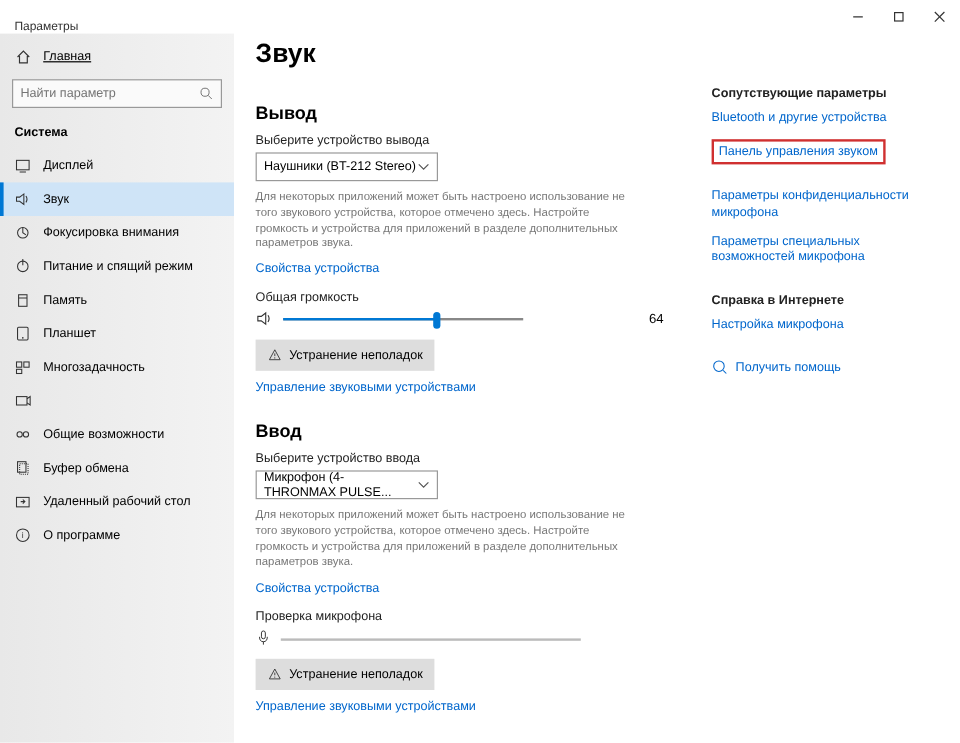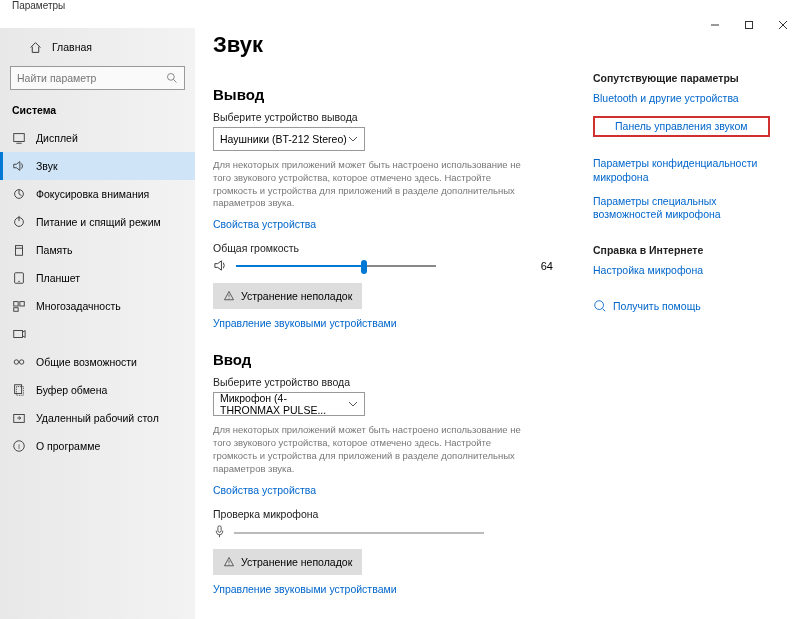--- a/index.html
+++ b/index.html
@@ -1,23 +1,23 @@
 <!DOCTYPE html>
 <html><head>
 <meta charset="utf-8">
 <style>
 * { margin:0; padding:0; box-sizing:border-box; font-family:"Segoe UI",Tahoma,sans-serif; }
 body { width:800px; height:619px; background:#fff; overflow:hidden; font-size:11px; color:#000; }
-.titlebar { height:28px; display:flex; align-items:flex-start; padding-left:12px;flex-direction:column; }
+.titlebar { height:28px; display:flex; align-items:flex-end; padding-left:12px; }
 .titlebar .t { font-size:10px; color:#333; }
 .titlebar .ctrls { margin-left:auto; display:flex; }
 .titlebar .ctrls div { width:34px; height:28px; display:flex; align-items:center; justify-content:center; font-size:10px; color:#333; }
 .layout { display:flex; height:591px; }
 .sidebar { width:195px; background:linear-gradient(to right,#e8e8e8,#f3f3f3); padding-top:6px; }
-.home { display:flex; align-items:center; padding:6px 28px; gap:10px; font-size:10.5px; }
+.home { display:flex; align-items:center; padding:6px 12px; gap:10px; font-size:10.5px;text-decoration:underline; }
 .search { margin:6px 10px 10px 10px; height:24px; border:1px solid #999; background:#fafafa; display:flex; align-items:center; padding:0 6px; justify-content:space-between; }
 .search input { border:none; background:transparent; outline:none; font-size:10.5px; flex:1; color:#666; }
 .cat { padding:4px 12px 8px 12px; font-weight:600; font-size:10.5px; }
 .navitem { display:flex; align-items:center; padding:7px 12px; gap:10px; font-size:10.5px; cursor:pointer; position:relative; }
 .navitem.active { background:#cfe4f7; }
 .navitem.active::before { content:""; position:absolute; left:0; top:0; bottom:0; width:3px; background:#0078d4; }
 .navicon { width:14px; height:14px; display:flex; align-items:center; justify-content:center; color:#333; flex-shrink:0; }
 .main { flex:1; display:flex; padding:4px 0 0 18px; overflow:hidden; }
 .content { width:360px; }
 h1 { font-size:22px; font-weight:600; margin-bottom:14px; }
@@ -30,21 +30,21 @@
 .volbar { display:flex; align-items:center; gap:8px; margin-top:4px; }
 .slider-track { position:relative; width:200px; height:2px; background:#888; }
 .slider-fill { position:absolute; left:0; top:0; height:2px; background:#0078d4; }
 .slider-thumb { position:absolute; top:-5px; width:6px; height:14px; background:#0078d4; border-radius:3px; }
 .volval { font-size:11px; margin-left:auto; margin-right:20px; }
 .btn { margin-top:10px; height:26px; background:#ddd; display:inline-flex; align-items:center; padding:0 10px; gap:6px; font-size:10.5px; cursor:pointer; }
 .mic-track { width:250px; height:2px; background:#bbb; margin-top:3px; }
 .rightcol { margin-left:20px; width:180px; padding-top:40px; }
 .rightcol .sec-t { font-size:10.5px; font-weight:600; margin-bottom:8px; color:#222; }
 .rightcol .rlink { display:block; color:#0066cc; font-size:10.5px; margin-bottom:10px; line-height:1.3; cursor:pointer; }
-.rightcol .rlink.boxed { border:2px solid #d03030; padding:2px 20px; display:inline-block; }
+.rightcol .rlink.boxed { border:2px solid #d03030; padding:2px 4px; display:inline-block; }
 .helprow { display:flex; align-items:center; gap:6px; }
 svg { display:block; }
 </style>
 </head>
 <body>
 
 <div class="titlebar">
   <span class="t">Параметры</span>
   <div class="ctrls">
     <div>

